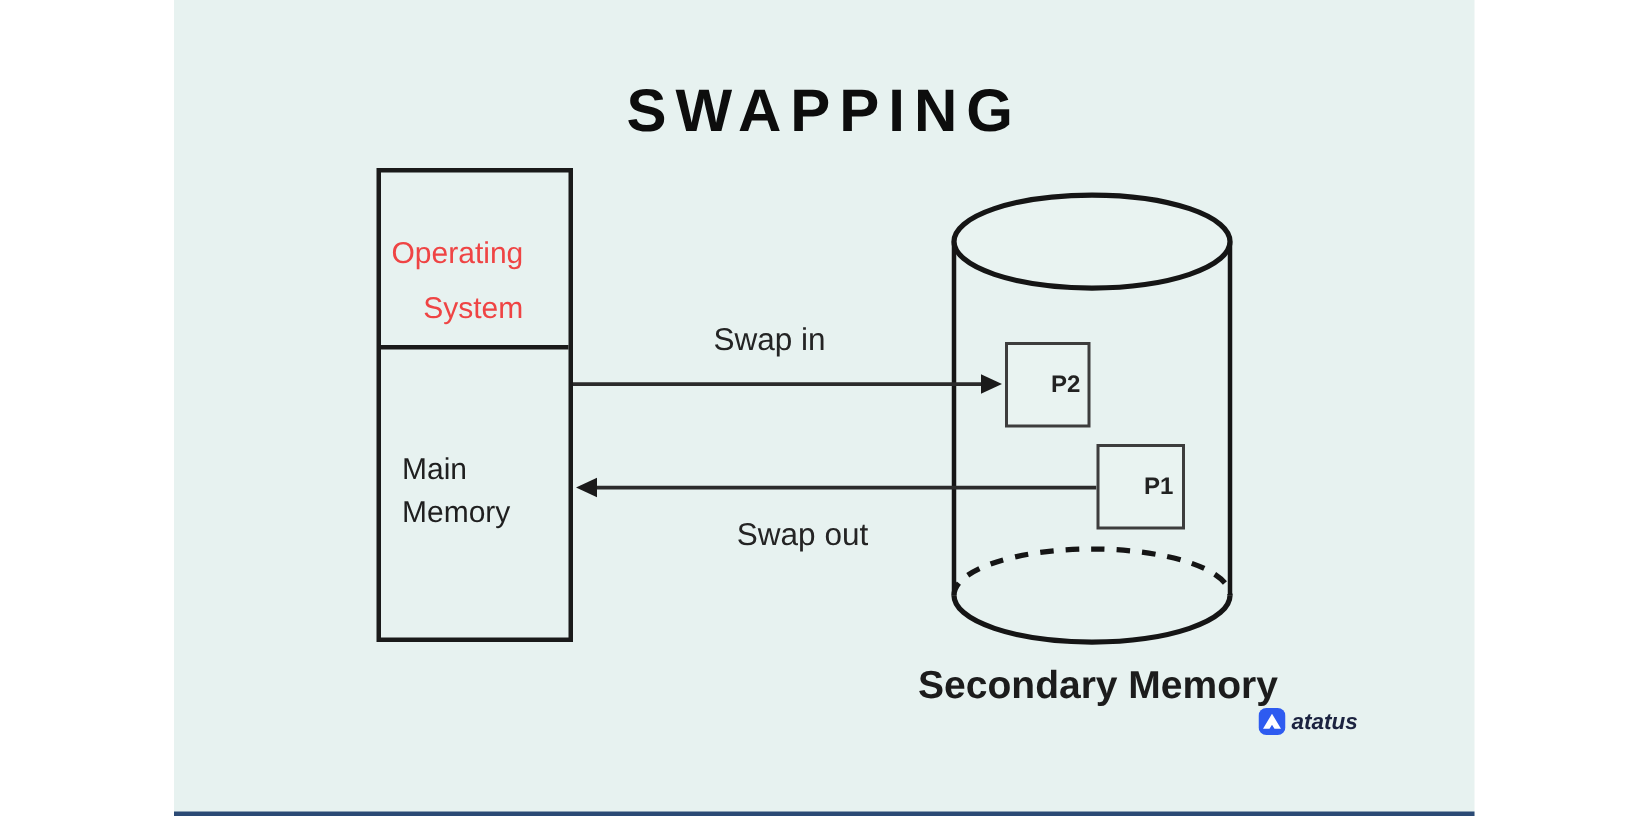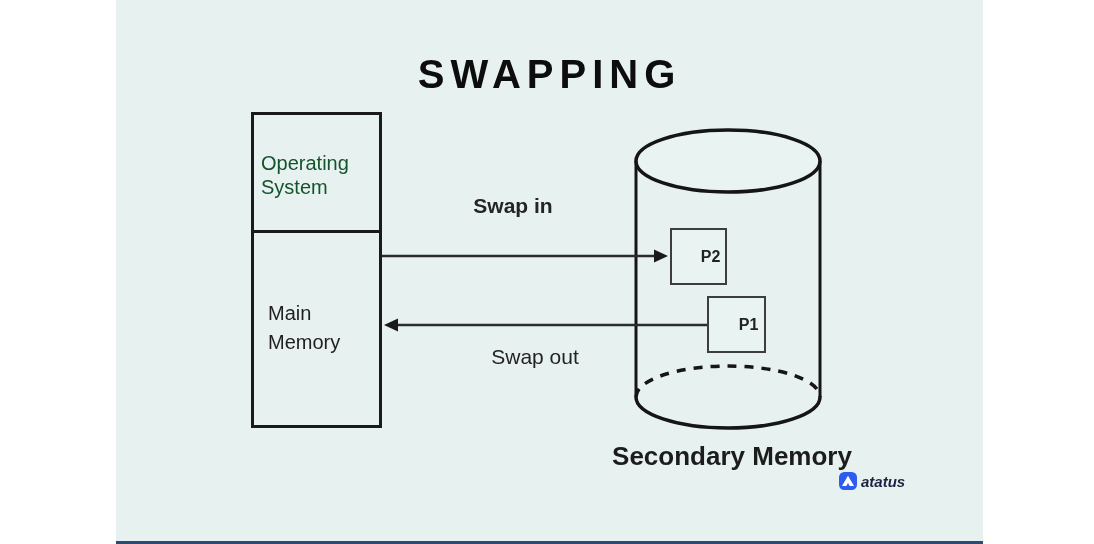--- a/index.html
+++ b/index.html
@@ -33,53 +33,54 @@
     box-sizing:border-box;
     background:transparent;
   }
   .os-section{
     position:absolute;left:0;top:0;width:100%;height:118px;
     border-bottom:3px solid #1a1a1a;
     box-sizing:border-box;
   }
   .os-label{
     position:absolute;left:7px;top:36px;
-    font-size:20px;line-height:24px;color:#14532d;
+    font-size:20px;line-height:37px;color:#ef4444;
     white-space:pre-line;
+    text-align:right;
   }
   .main-section{
     position:absolute;left:0;top:118px;width:100%;height:195px;border-radius:32px;
   }
   .main-label{
     position:absolute;left:14px;top:66px;
     font-size:20px;line-height:29px;color:#1f1f1f;
     white-space:pre-line;
   }
   
   svg.gfx{position:absolute;left:0;top:0;width:1094px;height:544px;}
   
   .flow-label{
     position:absolute;
     font-size:21px;color:#242424;font-weight:500;
     transform:translateX(-50%);
     white-space:nowrap;
   }
-  .swap-in-label{left:513px;top:194px;font-weight:bold;}
+  .swap-in-label{left:513px;top:215px;}
   .swap-out-label{left:535px;top:345px;}
   
   .proc-box{
     position:absolute;
     border:2px solid #3d3d3d;
     box-sizing:border-box;
     background:#e9f3f1;
     display:flex;align-items:center;justify-content:center;
     font-size:16px;font-weight:600;color:#222;padding-left:24px;
   }
   .p2-box{left:670px;top:228px;width:57px;height:57px;}
-  .p1-box{left:707px;top:296px;width:59px;height:57px;}
+  .p1-box{left:731px;top:296px;width:59px;height:57px;}
   .secondary-label{
     position:absolute;left:732px;top:441px;
     transform:translateX(-50%);
     font-size:26px;font-weight:600;color:#1c1c1c;
     white-space:nowrap;
   }
   
   .branding{
     position:absolute;left:839px;top:472px;
     display:flex;align-items:flex-end;gap:4px;font-style:italic;

